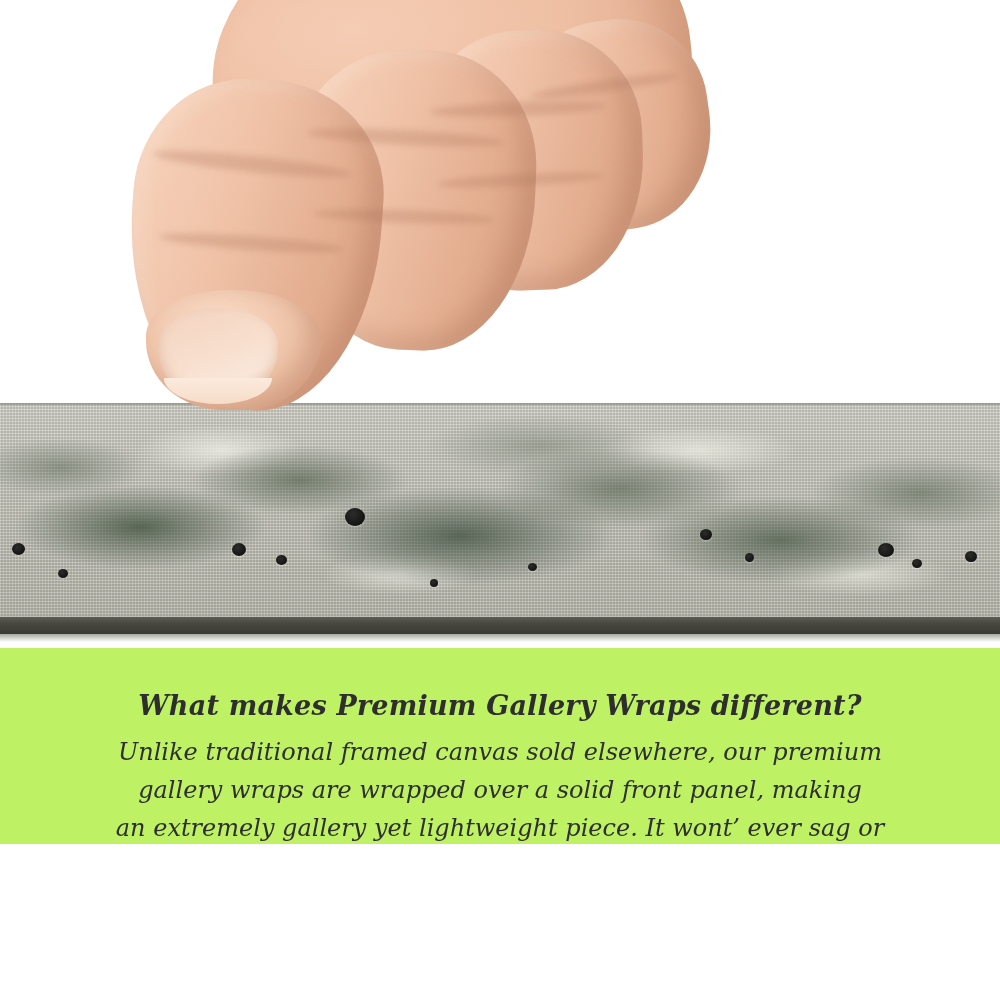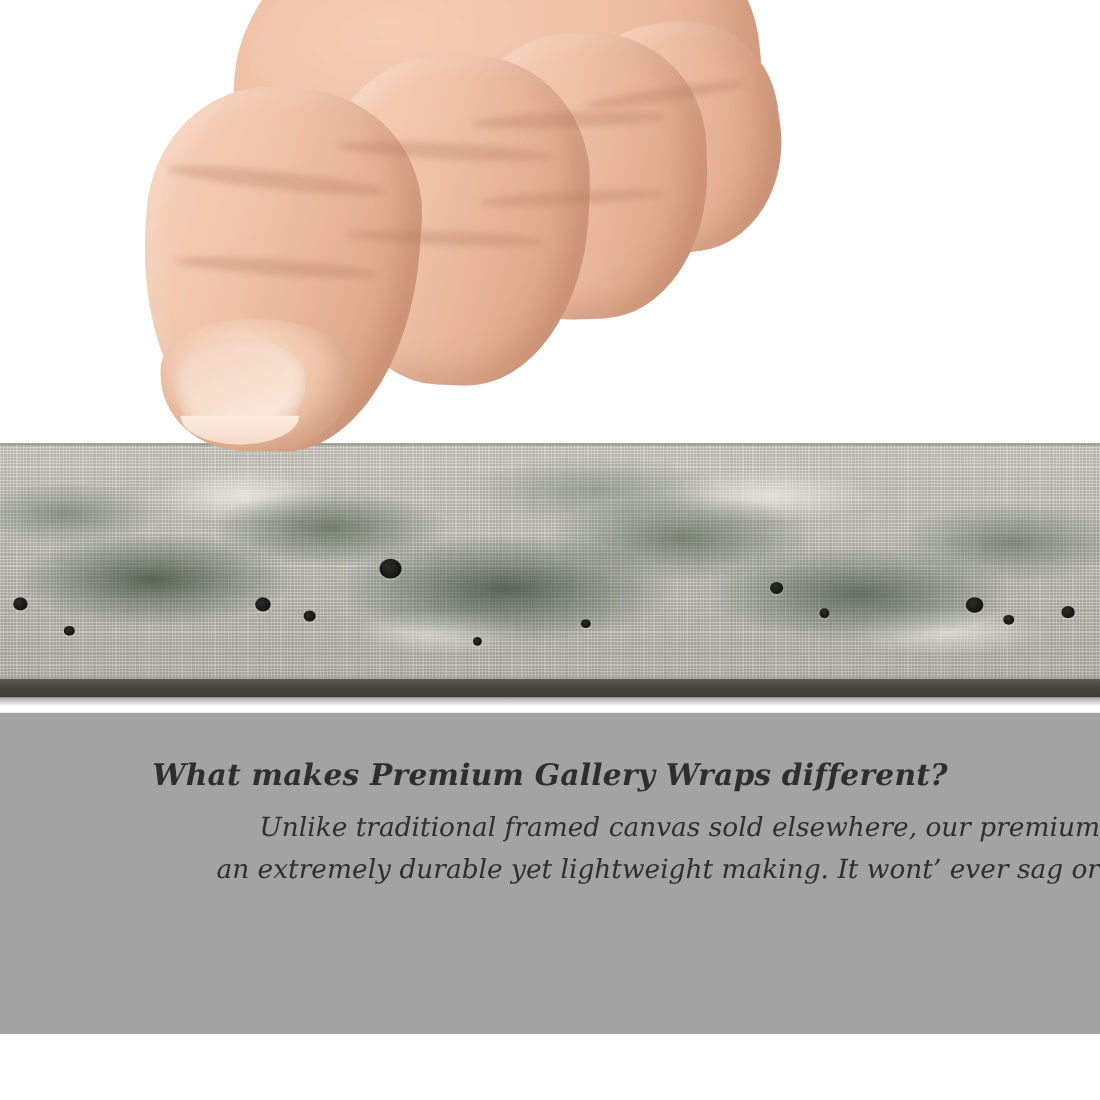--- a/index.html
+++ b/index.html
@@ -9,22 +9,22 @@
   }
   body {
     width: 1000px;
     height: 1000px;
     overflow: hidden;
     font-family: "DejaVu Sans", sans-serif;
   }
   .page {
     position: relative;
     width: 1000px;
-    height: 940px;
-    background: #a3a3a3;
+    height: 844px;
+    background: #bef264;
   }
 
   
   .photo {
     position: absolute;
     left: 0;
     top: 0;
     width: 1000px;
     height: 648px;
     overflow: hidden;
@@ -216,21 +216,20 @@
     font-style: italic;
     font-weight: 700;
     letter-spacing: 0.2px;
     margin-bottom: 12px;
   }
   .caption-line {
     font-size: 24px;
     font-style: italic;
     line-height: 38px;
     color: #2f2f2f;
-    text-align: right;
   }
 </style>
 </head>
 <body>
 
 <div class="page">
 
   <div class="photo">
 
     <div class="hand">
@@ -267,16 +266,17 @@
       <div class="strip-hole" style="left:430px; top:176px; width:8px;  height:8px;"></div>
     </div>
     <div class="strip-top-line"></div>
     <div class="strip-bottom-edge"></div>
     <div class="strip-bottom-shadow"></div>
   </div>
 
   <div class="caption">
     <div class="caption-heading">What makes Premium Gallery Wraps different?</div>
     <div class="caption-line">Unlike traditional framed canvas sold elsewhere, our premium</div>
-    <div class="caption-line">an extremely durable yet lightweight making. It wont’ ever sag or</div>
+    <div class="caption-line">gallery wraps are wrapped over a solid front panel, making</div>
+    <div class="caption-line">an extremely gallery yet lightweight piece. It wont’ ever sag or</div>
   </div>
 
 </div>
 
 </body></html>

